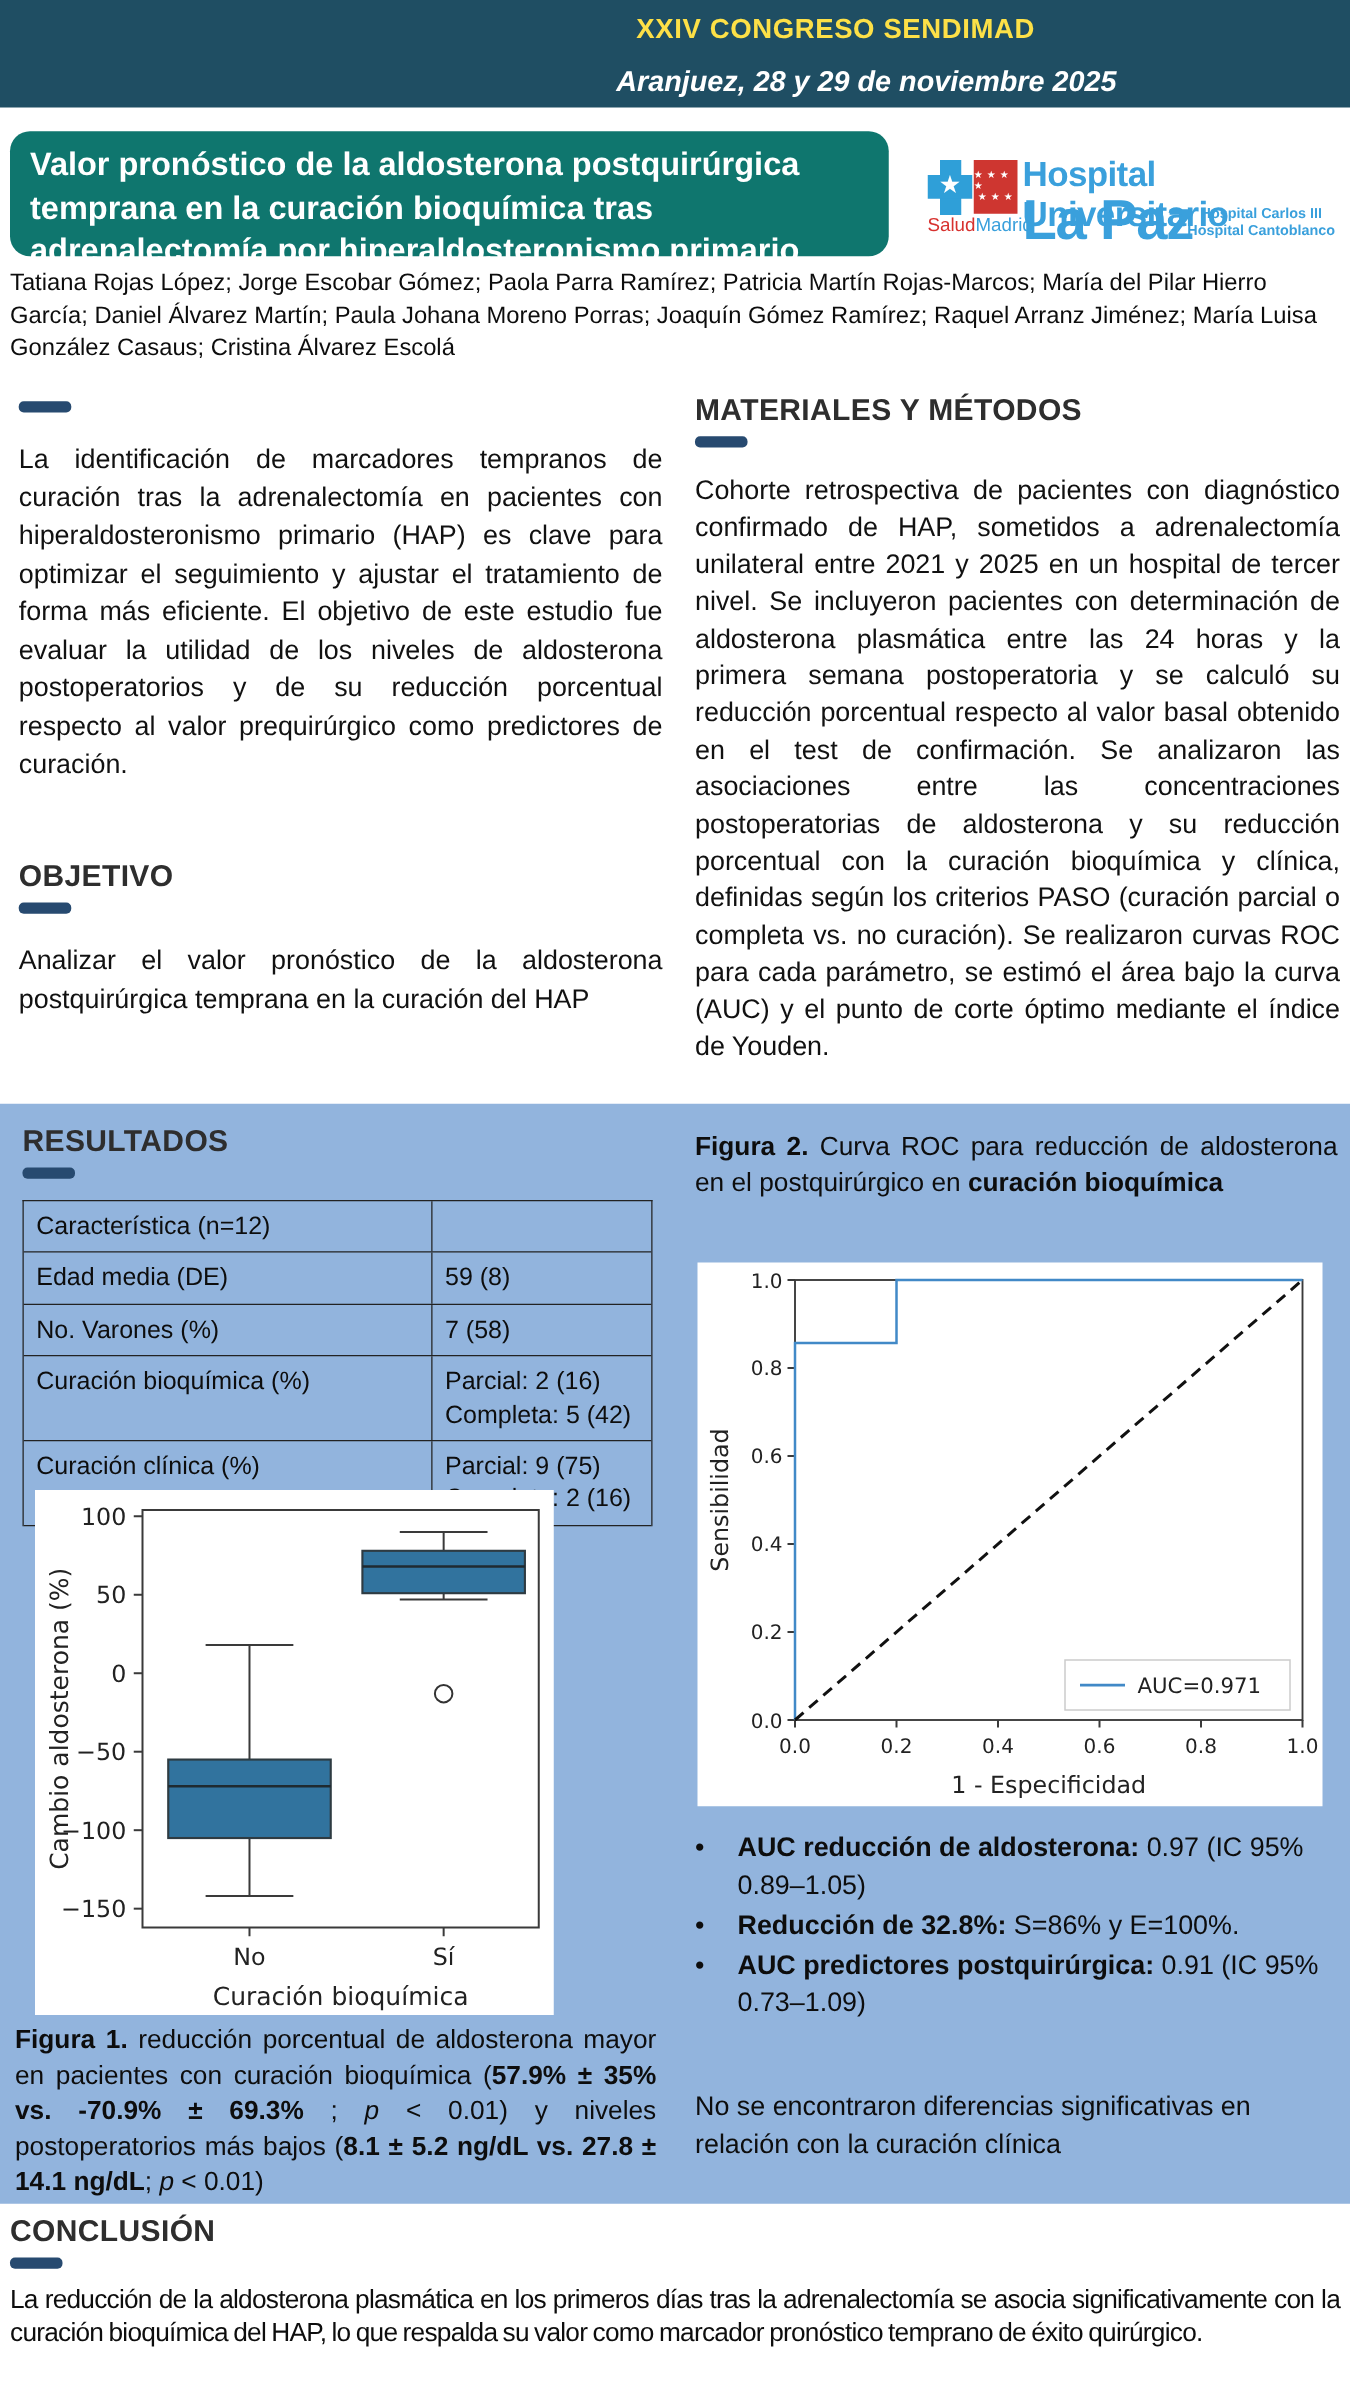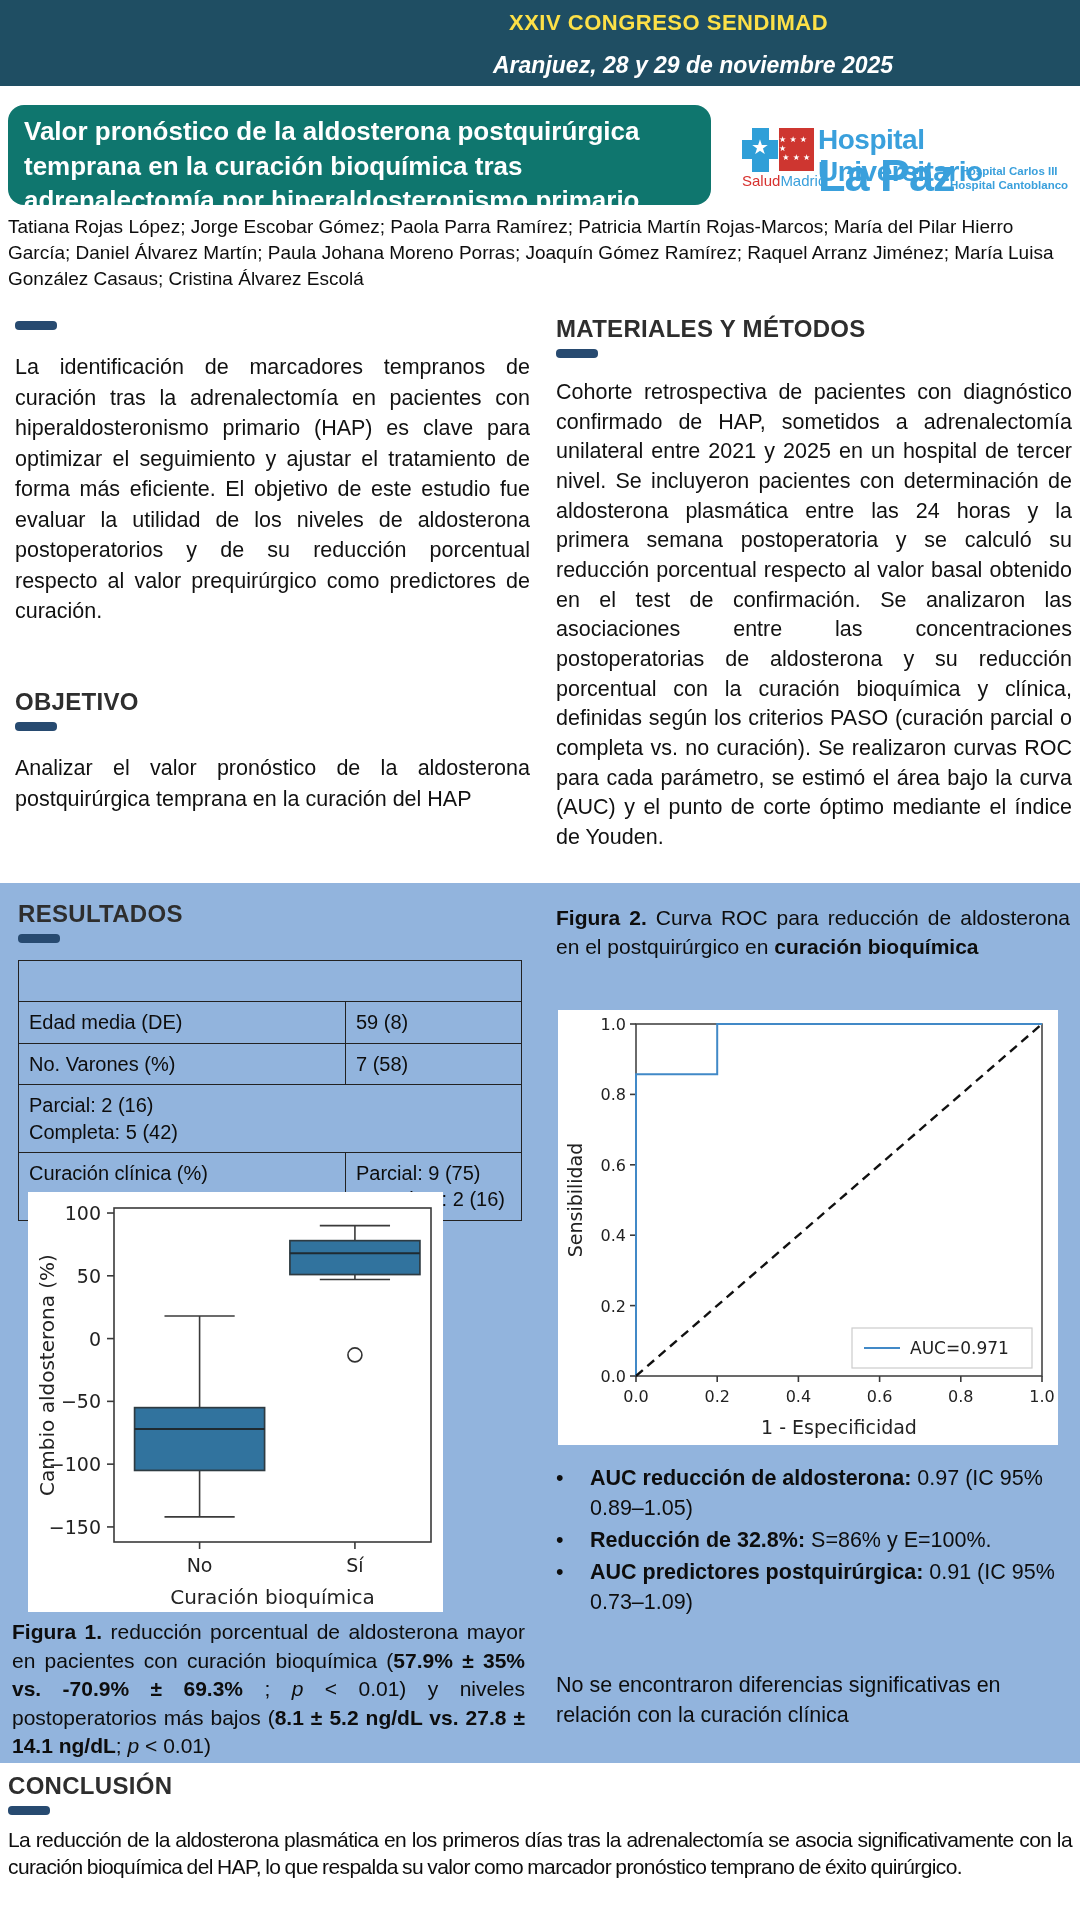--- a/index.html
+++ b/index.html
@@ -109,37 +109,39 @@
 
 <div class="abs blue-band"></div>
 
 <div class="abs" style="left:18px;top:900px;">
   <div class="sec-title">RESULTADOS</div>
   <div class="sec-bar"></div>
 </div>
 
 <div class="abs res-table">
     <div class="t-row">
+      <div class="t-cell t-c1">Característica (n=12)</div>
       <div class="t-cell t-c2">
         <div>&nbsp;</div>
       </div>
     </div>
     <div class="t-row">
       <div class="t-cell t-c1">Edad media (DE)</div>
       <div class="t-cell t-c2">
         <div>59 (8)</div>
       </div>
     </div>
     <div class="t-row">
       <div class="t-cell t-c1">No. Varones (%)</div>
       <div class="t-cell t-c2">
         <div>7 (58)</div>
       </div>
     </div>
     <div class="t-row">
+      <div class="t-cell t-c1">Curación bioquímica (%)</div>
       <div class="t-cell t-c2">
         <div>Parcial: 2 (16)</div>
         <div>Completa: 5 (42)</div>
       </div>
     </div>
     <div class="t-row">
       <div class="t-cell t-c1">Curación clínica (%)</div>
       <div class="t-cell t-c2">
         <div>Parcial: 9 (75)</div>
         <div>Completa: 2 (16)</div>

